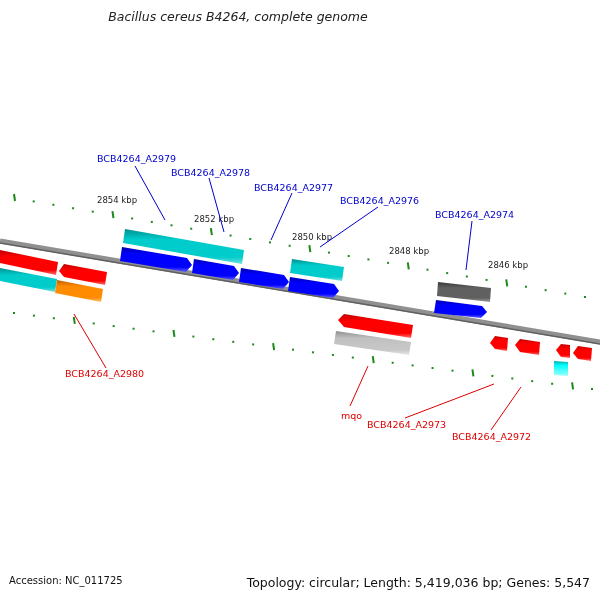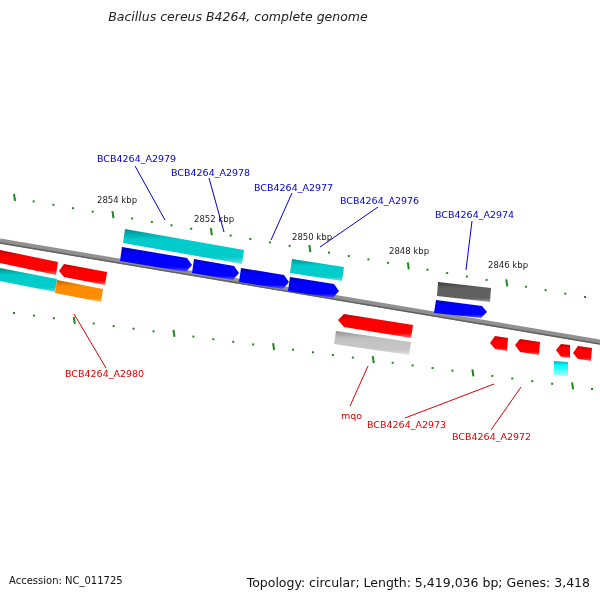--- a/index.html
+++ b/index.html
@@ -177,13 +177,13 @@
   <text class="glabel" fill="#0000cc" x="340" y="204">BCB4264_A2976</text>
   <text class="glabel" fill="#0000cc" x="435" y="218">BCB4264_A2974</text>
 
   <text class="glabel" fill="#dd0000" x="65" y="377">BCB4264_A2980</text>
   <text class="glabel" fill="#dd0000" x="341" y="419">mqo</text>
   <text class="glabel" fill="#dd0000" x="367" y="428">BCB4264_A2973</text>
   <text class="glabel" fill="#dd0000" x="452" y="440">BCB4264_A2972</text>
 </svg>
 
 <div id="accession">Accession: NC_011725</div>
-<div id="summary">Topology: circular; Length: 5,419,036 bp; Genes: 3,418</div>
+<div id="summary">Topology: circular; Length: 5,419,036 bp; Genes: 5,547</div>
 
 </body></html>

